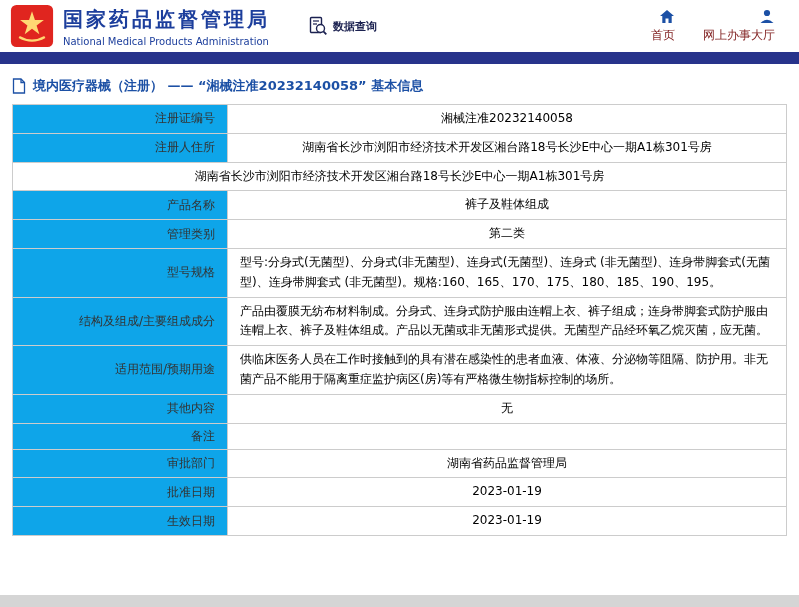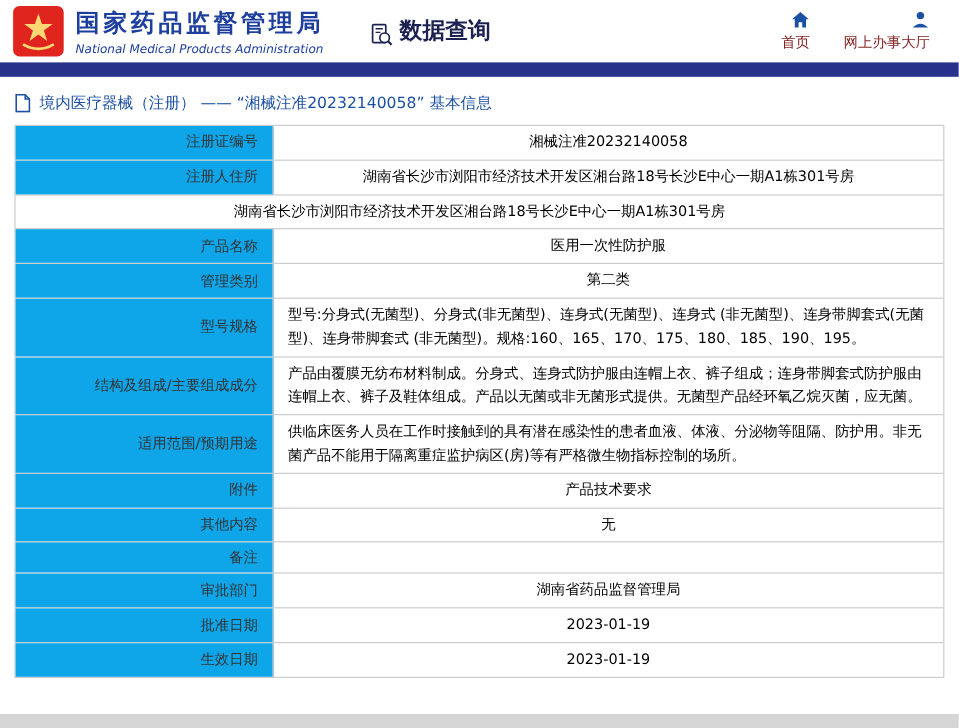--- a/index.html
+++ b/index.html
@@ -18,39 +18,39 @@
     padding: 0 14px 0 10px;
     background: #ffffff;
   }
   .brand { display: flex; align-items: center; }
   .emblem { width: 44px; height: 44px; flex: 0 0 auto; }
   .org { margin-left: 9px; }
   .org-cn {
     font-size: 20px; font-weight: bold; color: #1c3e9c; letter-spacing: 3px;
     white-space: nowrap;
   }
-  .org-en { font-size: 10px; color: #1c3e9c; margin-top: 3px; white-space: nowrap; font-style: italic; }
+  .org-en { font-size: 10px; color: #1c3e9c; margin-top: 3px; white-space: nowrap; }
   .nav-query {
     margin-left: 38px;
-    display: flex; align-items: flex-end; gap: 5px;
-    font-size: 19px; font-weight: bold; color: #1b2150;
+    display: flex; align-items: center; gap: 5px;
+    font-size: 11px; font-weight: bold; color: #1b2150;
     cursor: pointer; text-decoration: none;
   }
   .header-right { margin-left: auto; display: flex; gap: 28px; padding-right: 10px; }
   .hr-item {
     display: flex; flex-direction: column; align-items: flex-end; gap: 3px;
     font-size: 12px; color: #7f1d1d; text-decoration: none; cursor: pointer;
     white-space: nowrap;
   }
   
   .blue-bar { height: 12px; background: #27338b; }
   
   .breadcrumb {
     display: flex; align-items: center; gap: 7px;
-    color: #1c50a5; font-size: 13px; font-weight: normal;
+    color: #1c50a5; font-size: 13px; font-weight: bold;
     padding: 13px 12px 9px 12px;
   }
   
   .info-table {
     margin: 0 12px;
     border: 1px solid #cccccc;
   }
   .row { display: flex; border-bottom: 1px solid #cccccc; min-height: 24px; }
   .row:last-child { border-bottom: none; }
   .cell-label {
@@ -158,21 +158,21 @@
         </div>
     </div>
     <div class="row">
       <div class="cell-value">
           <span>湖南省长沙市浏阳市经济技术开发区湘台路18号长沙E中心一期A1栋301号房</span>
         </div>
     </div>
     <div class="row">
       <div class="cell-label">产品名称</div>
       <div class="cell-value">
-          <span>医用一次性防护服</span>
+          <span>裤子及鞋体组成</span>
         </div>
     </div>
     <div class="row">
       <div class="cell-label">管理类别</div>
       <div class="cell-value">
           <span>第二类</span>
         </div>
     </div>
     <div class="row">
       <div class="cell-label">型号规格</div>
@@ -183,26 +183,20 @@
     <div class="row">
       <div class="cell-label">结构及组成/主要组成成分</div>
       <div class="cell-value">
           <span>产品由覆膜无纺布材料制成。分身式、连身式防护服由连帽上衣、裤子组成；连身带脚套式防护服由连帽上衣、裤子及鞋体组成。产品以无菌或非无菌形式提供。无菌型产品经环氧乙烷灭菌，应无菌。</span>
         </div>
     </div>
     <div class="row">
       <div class="cell-label">适用范围/预期用途</div>
       <div class="cell-value">
           <span>供临床医务人员在工作时接触到的具有潜在感染性的患者血液、体液、分泌物等阻隔、防护用。非无菌产品不能用于隔离重症监护病区(房)等有严格微生物指标控制的场所。</span>
-        </div>
-    </div>
-    <div class="row">
-      <div class="cell-label">附件</div>
-      <div class="cell-value">
-          <span>产品技术要求</span>
         </div>
     </div>
     <div class="row">
       <div class="cell-label">其他内容</div>
       <div class="cell-value">
           <span>无</span>
         </div>
     </div>
     <div class="row">
       <div class="cell-label">备注</div>

